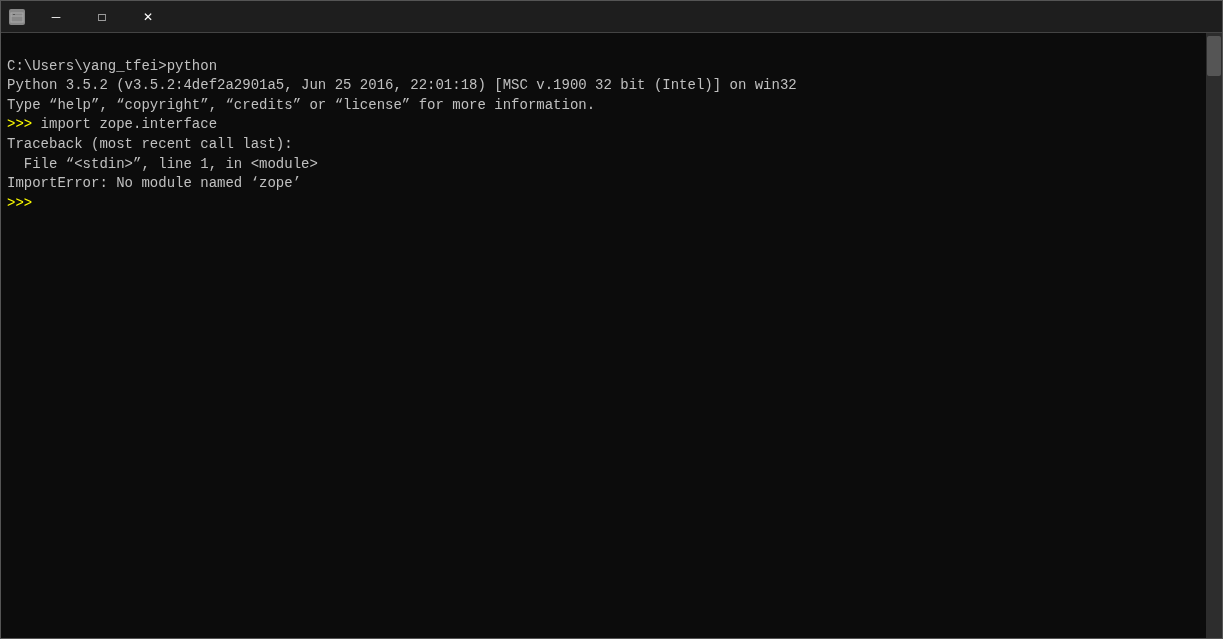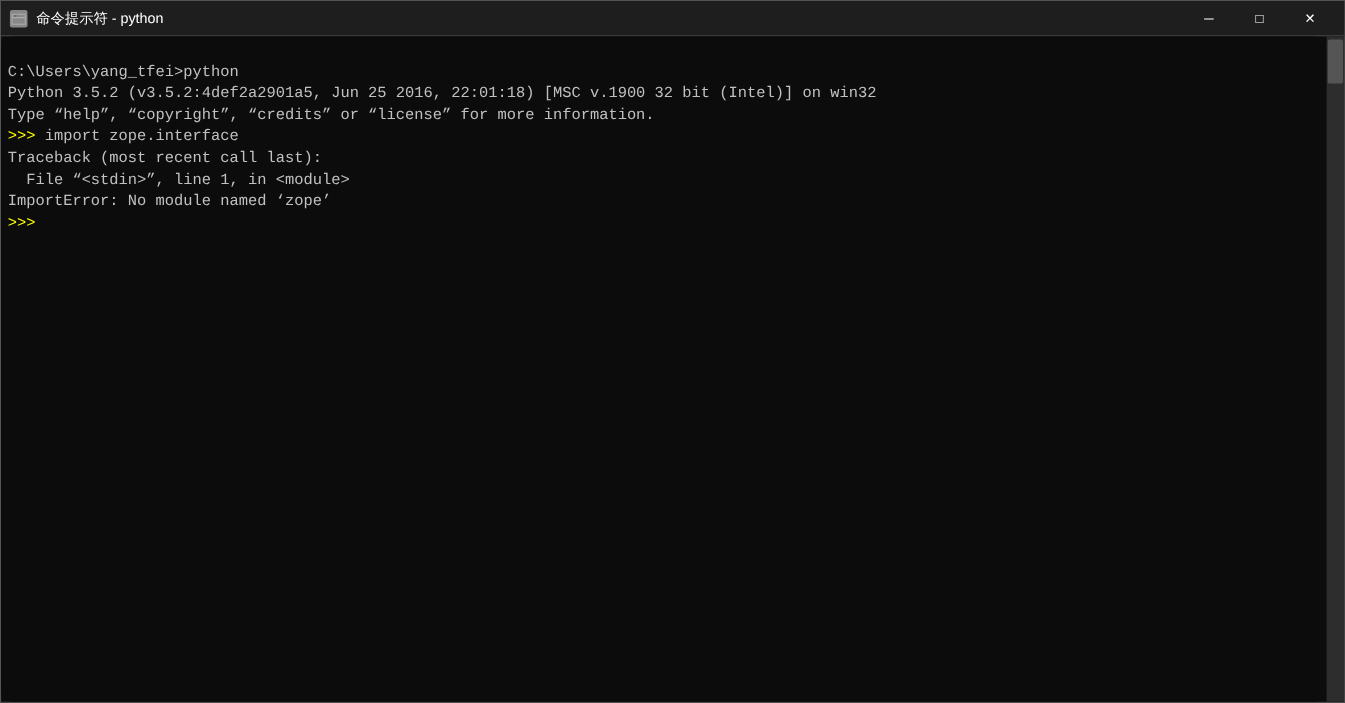--- a/index.html
+++ b/index.html
@@ -123,21 +123,20 @@
 <div class="window">
 
   <div class="title-bar">
     <div class="title-bar-icon">
       <svg width="14" height="14" viewBox="0 0 14 14">
         <rect x="1" y="3" width="12" height="9" fill="none" stroke="#aaa" stroke-width="1"></rect>
         <line x1="1" y1="6" x2="13" y2="6" stroke="#aaa" stroke-width="1"></line>
         <rect x="3" y="4" width="2" height="1" fill="#555"></rect>
       </svg>
     </div>
-    <span class="title-bar-text">命令提示符 - python</span>
     <div class="title-bar-controls">
       <button class="title-btn">─</button>
       <button class="title-btn">□</button>
       <button class="title-btn close">✕</button>
     </div>
   </div>
 
   <div class="console-area">
     <div class="console-content">
 <span class="text-normal">C:\Users\yang_tfei&gt;python</span>

